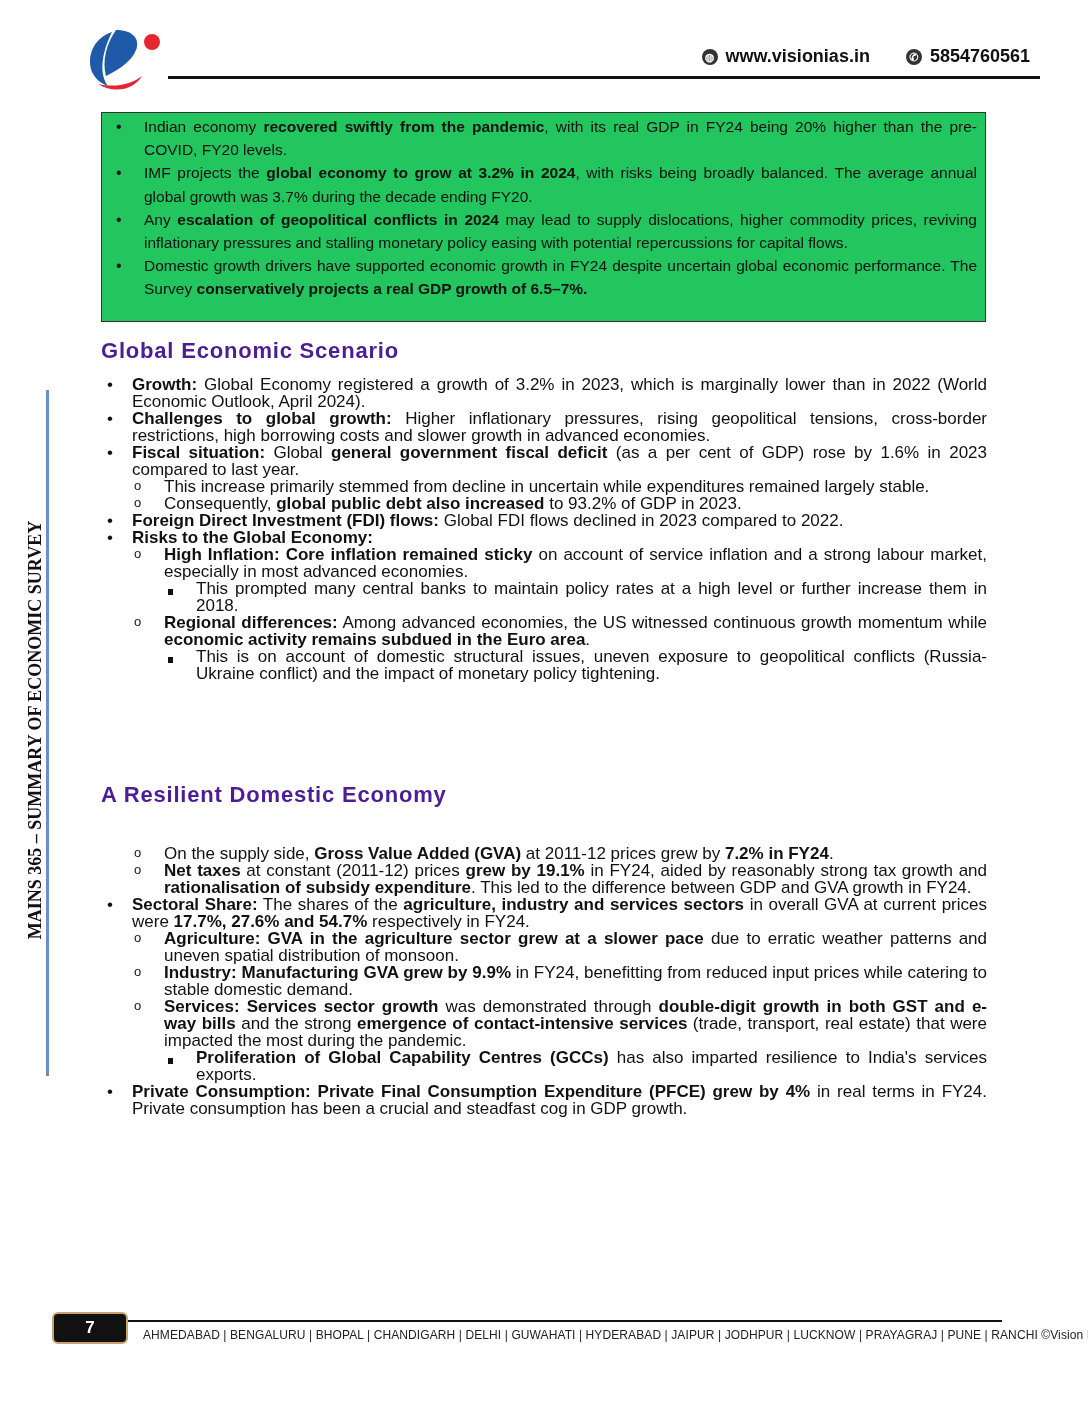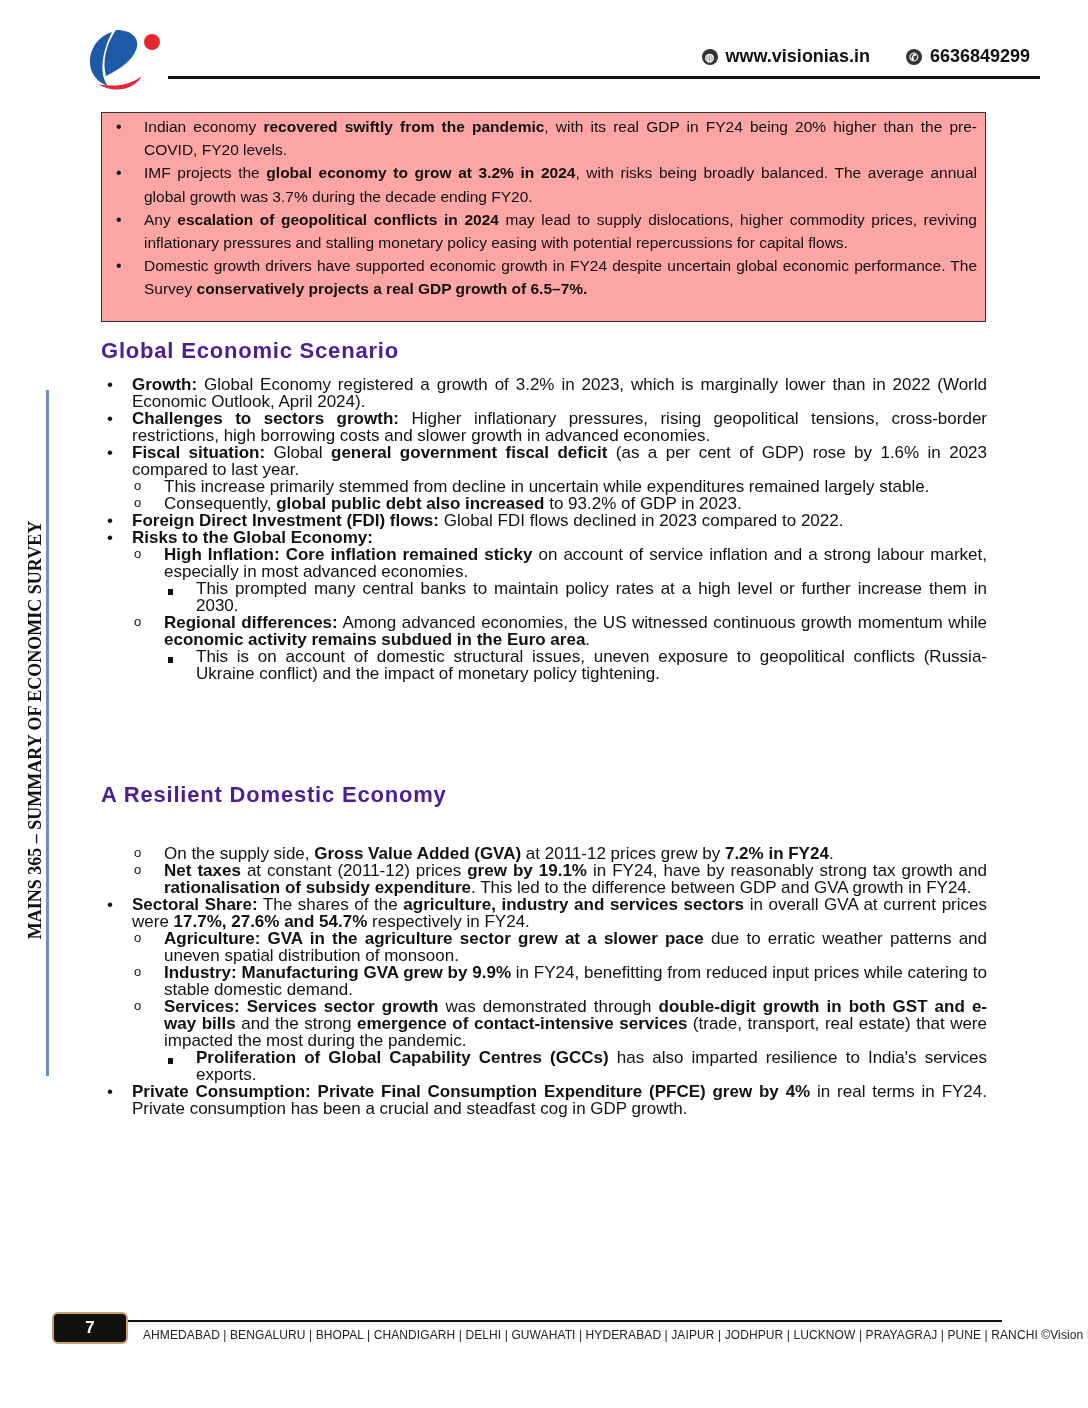--- a/index.html
+++ b/index.html
@@ -13,21 +13,21 @@
   .header-contact .sep { width:20px; }
   .header-rule { position:absolute; left:168px; right:48px; top:76px; height:3px; background:#111; }
 
   .side-label { position:absolute; left:20px; top:390px; width:30px; height:680px; }
   .side-label .txt { position:absolute; left:50%; top:50%;
          transform:translate(-50%,-50%) rotate(-90deg); white-space:nowrap;
          font-family:"Liberation Serif", serif; font-weight:bold; font-size:18px; color:#111; }
   .side-line { position:absolute; left:46px; top:390px; width:3px; height:686px; background:#6b8fc3; }
 
   .summary-box { position:absolute; left:101px; top:112px; width:885px; height:210px;
-         background:#fca5a5; border:1.5px solid #333; box-sizing:border-box; padding:2px 8px 0 8px; }
+         background:#22c55e; border:1.5px solid #333; box-sizing:border-box; padding:2px 8px 0 8px; }
   .summary-box ul { margin:0; padding:0; list-style:none; }
   .summary-box li { position:relative; padding-left:34px; font-size:15.5px; line-height:23.2px; text-align:justify; }
   .summary-box li::before { content:"•"; position:absolute; left:6px; top:0; font-size:16px; }
 
   .section-title { position:absolute; left:101px; font-size:22px; font-weight:bold; color:#4c1d95; letter-spacing:0.8px; }
 
   .content { position:absolute; left:101px; width:886px; }
   .item { position:relative; font-size:17px; line-height:17px; text-align:justify; }
   .l1 { padding-left:31px; }
   .l1::before { content:"•"; position:absolute; left:6px; top:0; }
@@ -51,57 +51,57 @@
   <path d="M32 4 C50 4 56 14 52 24 C48 34 38 42 22 50 C18 36 22 18 32 4 Z" fill="#1f5aa8"></path>
   <path d="M14 58 C30 68 50 64 58 50 C48 58 32 62 14 58 Z" fill="#e32630"></path>
   <circle cx="68" cy="16" r="8" fill="#e32630"></circle>
 </svg>
 
 <div class="header-contact">
   <span class="ic">◍</span>
   <span>www.visionias.in</span>
   <span class="sep"></span>
   <span class="ic">✆</span>
-  <span>6636849299</span>
+  <span>5854760561</span>
 </div>
 <div class="header-rule"></div>
 
 <div class="side-label">
   <div class="txt">MAINS 365 – SUMMARY OF ECONOMIC SURVEY</div>
 </div>
 <div class="side-line"></div>
 
 <div class="summary-box">
   <ul id="summary-list">
       <li><span>Indian economy </span><span class="b">recovered swiftly from the pandemic</span><span>, with its real GDP in FY24 being 20% higher than the pre-COVID, FY20 levels.</span></li>
       <li><span>IMF projects the </span><span class="b">global economy to grow at 3.2% in 2024</span><span>, with risks being broadly balanced. The average annual global growth was 3.7% during the decade ending FY20.</span></li>
       <li><span>Any </span><span class="b">escalation of geopolitical conflicts in 2024</span><span> may lead to supply dislocations, higher commodity prices, reviving inflationary pressures and stalling monetary policy easing with potential repercussions for capital flows.</span></li>
       <li><span>Domestic growth drivers have supported economic growth in FY24 despite uncertain global economic performance. The Survey </span><span class="b">conservatively projects a real GDP growth of 6.5–7%.</span></li>
     </ul>
 </div>
 
 <div class="section-title" style="top:338px;">Global Economic Scenario</div>
 <div class="content" id="sec0" style="top:376px;">
     <div class="item l1"><span class="b">Growth:</span><span> Global Economy registered a growth of 3.2% in 2023, which is marginally lower than in 2022 (World Economic Outlook, April 2024).</span></div>
-    <div class="item l1"><span class="b">Challenges to sectors growth:</span><span> Higher inflationary pressures, rising geopolitical tensions, cross-border restrictions, high borrowing costs and slower growth in advanced economies.</span></div>
+    <div class="item l1"><span class="b">Challenges to global growth:</span><span> Higher inflationary pressures, rising geopolitical tensions, cross-border restrictions, high borrowing costs and slower growth in advanced economies.</span></div>
     <div class="item l1"><span class="b">Fiscal situation:</span><span> Global </span><span class="b">general government fiscal deficit</span><span> (as a per cent of GDP) rose by 1.6% in 2023 compared to last year.</span></div>
     <div class="item l2"><span>This increase primarily stemmed from decline in uncertain while expenditures remained largely stable.</span></div>
     <div class="item l2"><span>Consequently, </span><span class="b">global public debt also increased</span><span> to 93.2% of GDP in 2023.</span></div>
     <div class="item l1"><span class="b">Foreign Direct Investment (FDI) flows:</span><span> Global FDI flows declined in 2023 compared to 2022.</span></div>
     <div class="item l1"><span class="b">Risks to the Global Economy:</span></div>
     <div class="item l2"><span class="b">High Inflation: Core inflation remained sticky</span><span> on account of service inflation and a strong labour market, especially in most advanced economies.</span></div>
-    <div class="item l3"><span>This prompted many central banks to maintain policy rates at a high level or further increase them in 2030.</span></div>
+    <div class="item l3"><span>This prompted many central banks to maintain policy rates at a high level or further increase them in 2018.</span></div>
     <div class="item l2"><span class="b">Regional differences:</span><span> Among advanced economies, the US witnessed continuous growth momentum while </span><span class="b">economic activity remains subdued in the Euro area</span><span>.</span></div>
     <div class="item l3"><span>This is on account of domestic structural issues, uneven exposure to geopolitical conflicts (Russia-Ukraine conflict) and the impact of monetary policy tightening.</span></div>
   </div>
 
 <div class="section-title" style="top:782px;">A Resilient Domestic Economy</div>
 <div class="content" id="sec1" style="top:845px;">
     <div class="item l2"><span>On the supply side, </span><span class="b">Gross Value Added (GVA)</span><span> at 2011-12 prices grew by </span><span class="b">7.2% in FY24</span><span>.</span></div>
-    <div class="item l2"><span class="b">Net taxes</span><span> at constant (2011-12) prices </span><span class="b">grew by 19.1%</span><span> in FY24, have by reasonably strong tax growth and </span><span class="b">rationalisation of subsidy expenditure</span><span>. This led to the difference between GDP and GVA growth in FY24.</span></div>
+    <div class="item l2"><span class="b">Net taxes</span><span> at constant (2011-12) prices </span><span class="b">grew by 19.1%</span><span> in FY24, aided by reasonably strong tax growth and </span><span class="b">rationalisation of subsidy expenditure</span><span>. This led to the difference between GDP and GVA growth in FY24.</span></div>
     <div class="item l1"><span class="b">Sectoral Share:</span><span> The shares of the </span><span class="b">agriculture, industry and services sectors</span><span> in overall GVA at current prices were </span><span class="b">17.7%, 27.6% and 54.7%</span><span> respectively in FY24.</span></div>
     <div class="item l2"><span class="b">Agriculture: GVA in the agriculture sector grew at a slower pace</span><span> due to erratic weather patterns and uneven spatial distribution of monsoon.</span></div>
     <div class="item l2"><span class="b">Industry: Manufacturing GVA grew by 9.9%</span><span> in FY24, benefitting from reduced input prices while catering to stable domestic demand.</span></div>
     <div class="item l2"><span class="b">Services: Services sector growth</span><span> was demonstrated through </span><span class="b">double-digit growth in both GST and e-way bills</span><span> and the strong </span><span class="b">emergence of contact-intensive services</span><span> (trade, transport, real estate) that were impacted the most during the pandemic.</span></div>
     <div class="item l3"><span class="b">Proliferation of Global Capability Centres (GCCs)</span><span> has also imparted resilience to India's services exports.</span></div>
     <div class="item l1"><span class="b">Private Consumption: Private Final Consumption Expenditure (PFCE) grew by 4%</span><span> in real terms in FY24. Private consumption has been a crucial and steadfast cog in GDP growth.</span></div>
   </div>
 
 <div class="footer-rule"></div>
 <div class="page-badge">7</div>

